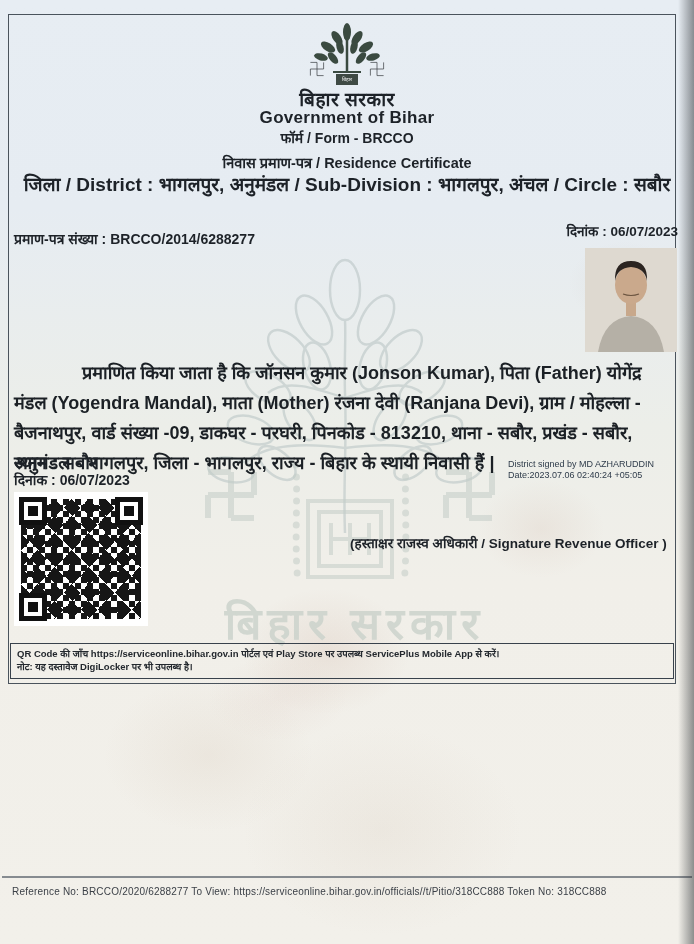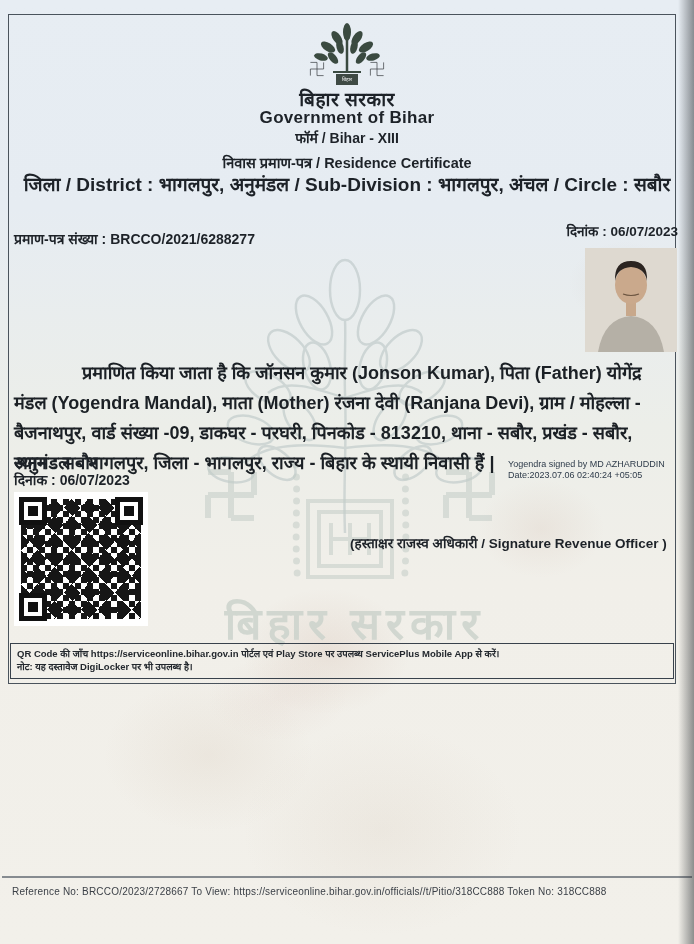--- a/index.html
+++ b/index.html
@@ -145,59 +145,59 @@
           <path d="M8,30 H52 M30,8 V52 M30,8 H8 M8,30 V52 M30,52 H52 M52,30 V8"></path>
         </g>
       </g>
       <rect x="36" y="54" width="22" height="11" fill="#3f4a44"></rect>
     </svg>
     <span class="emblem-box-label">बिहार</span>
   </div>
 
   <div class="abs center org-hindi">बिहार सरकार</div>
   <div class="abs center org-eng">Government of Bihar</div>
-  <div class="abs center form-line">फॉर्म / Bihar - XIII</div>
+  <div class="abs center form-line">फॉर्म / Form - BRCCO</div>
   <div class="abs center title-line">निवास प्रमाण-पत्र / Residence Certificate</div>
   <div class="abs center district-line">जिला / District : भागलपुर, अनुमंडल / Sub-Division : भागलपुर, अंचल / Circle : सबौर</div>
 
-  <div class="abs cert-no">प्रमाण-पत्र संख्या : BRCCO/2021/6288277</div>
+  <div class="abs cert-no">प्रमाण-पत्र संख्या : BRCCO/2014/6288277</div>
   <div class="abs date-top">दिनांक : 06/07/2023</div>
 
   <div class="abs photo">
     <svg width="92" height="104" viewBox="0 0 92 104">
       <rect width="92" height="104" fill="#ded9d0"></rect>
       <path d="M13,104 Q19,70 46,68 Q73,70 79,104 Z" fill="#b5b0a6"></path>
       <rect x="41" y="52" width="10" height="16" fill="#c8a88b"></rect>
       <ellipse cx="46" cy="37" rx="16" ry="19" fill="#caa98c"></ellipse>
       <path d="M30,33 Q29,13 46,13 Q63,13 62,33 Q60,20 46,19 Q32,20 30,33 Z" fill="#2b2420"></path>
       <path d="M38,46 Q46,49 54,46" stroke="#6b5440" stroke-width="1.2" fill="none"></path>
     </svg>
   </div>
 
   <div class="abs body-par">प्रमाणित किया जाता है कि जॉनसन कुमार (Jonson Kumar), पिता (Father) योगेंद्र मंडल (Yogendra Mandal), माता (Mother) रंजना देवी (Ranjana Devi), ग्राम / मोहल्ला - बैजनाथपुर, वार्ड संख्या -09, डाकघर - परघरी, पिनकोड - 813210, थाना - सबौर, प्रखंड - सबौर, अनुमंडल - भागलपुर, जिला - भागलपुर, राज्य - बिहार के स्थायी निवासी हैं |</div>
 
   <div class="abs place-line">स्थान : सबौर</div>
   <div class="abs issue-date">दिनांक : 06/07/2023</div>
 
   <div class="abs dig-sig">
-    <div>Yogendra signed by MD AZHARUDDIN</div>
+    <div>District signed by MD AZHARUDDIN</div>
     <div>Date:2023.07.06 02:40:24 +05:05</div>
   </div>
 
   <div class="abs qr">
     <div class="qr-noise"></div>
     <div class="finder f-tl"></div>
     <div class="finder f-tr"></div>
     <div class="finder f-bl"></div>
   </div>
 
   <div class="abs sig-caption">(हस्ताक्षर राजस्व अधिकारी / Signature Revenue Officer )</div>
 
   <div class="abs qr-note-box">
     <div>QR Code की जाँच https://serviceonline.bihar.gov.in पोर्टल एवं Play Store पर उपलब्ध ServicePlus Mobile App से करें।</div>
     <div>नोट: यह दस्तावेज DigiLocker पर भी उपलब्ध है।</div>
   </div>
 
   <div class="abs footer-rule"></div>
-  <div class="abs footer-text">Reference No: BRCCO/2023/2728667 To View: https://serviceonline.bihar.gov.in/officials//t/Pitio/318CC888 Token No: 318CC888</div>
+  <div class="abs footer-text">Reference No: BRCCO/2020/6288277 To View: https://serviceonline.bihar.gov.in/officials//t/Pitio/318CC888 Token No: 318CC888</div>
 
   <div class="edge-shadow"></div>
 </div>
 
 </body></html>

